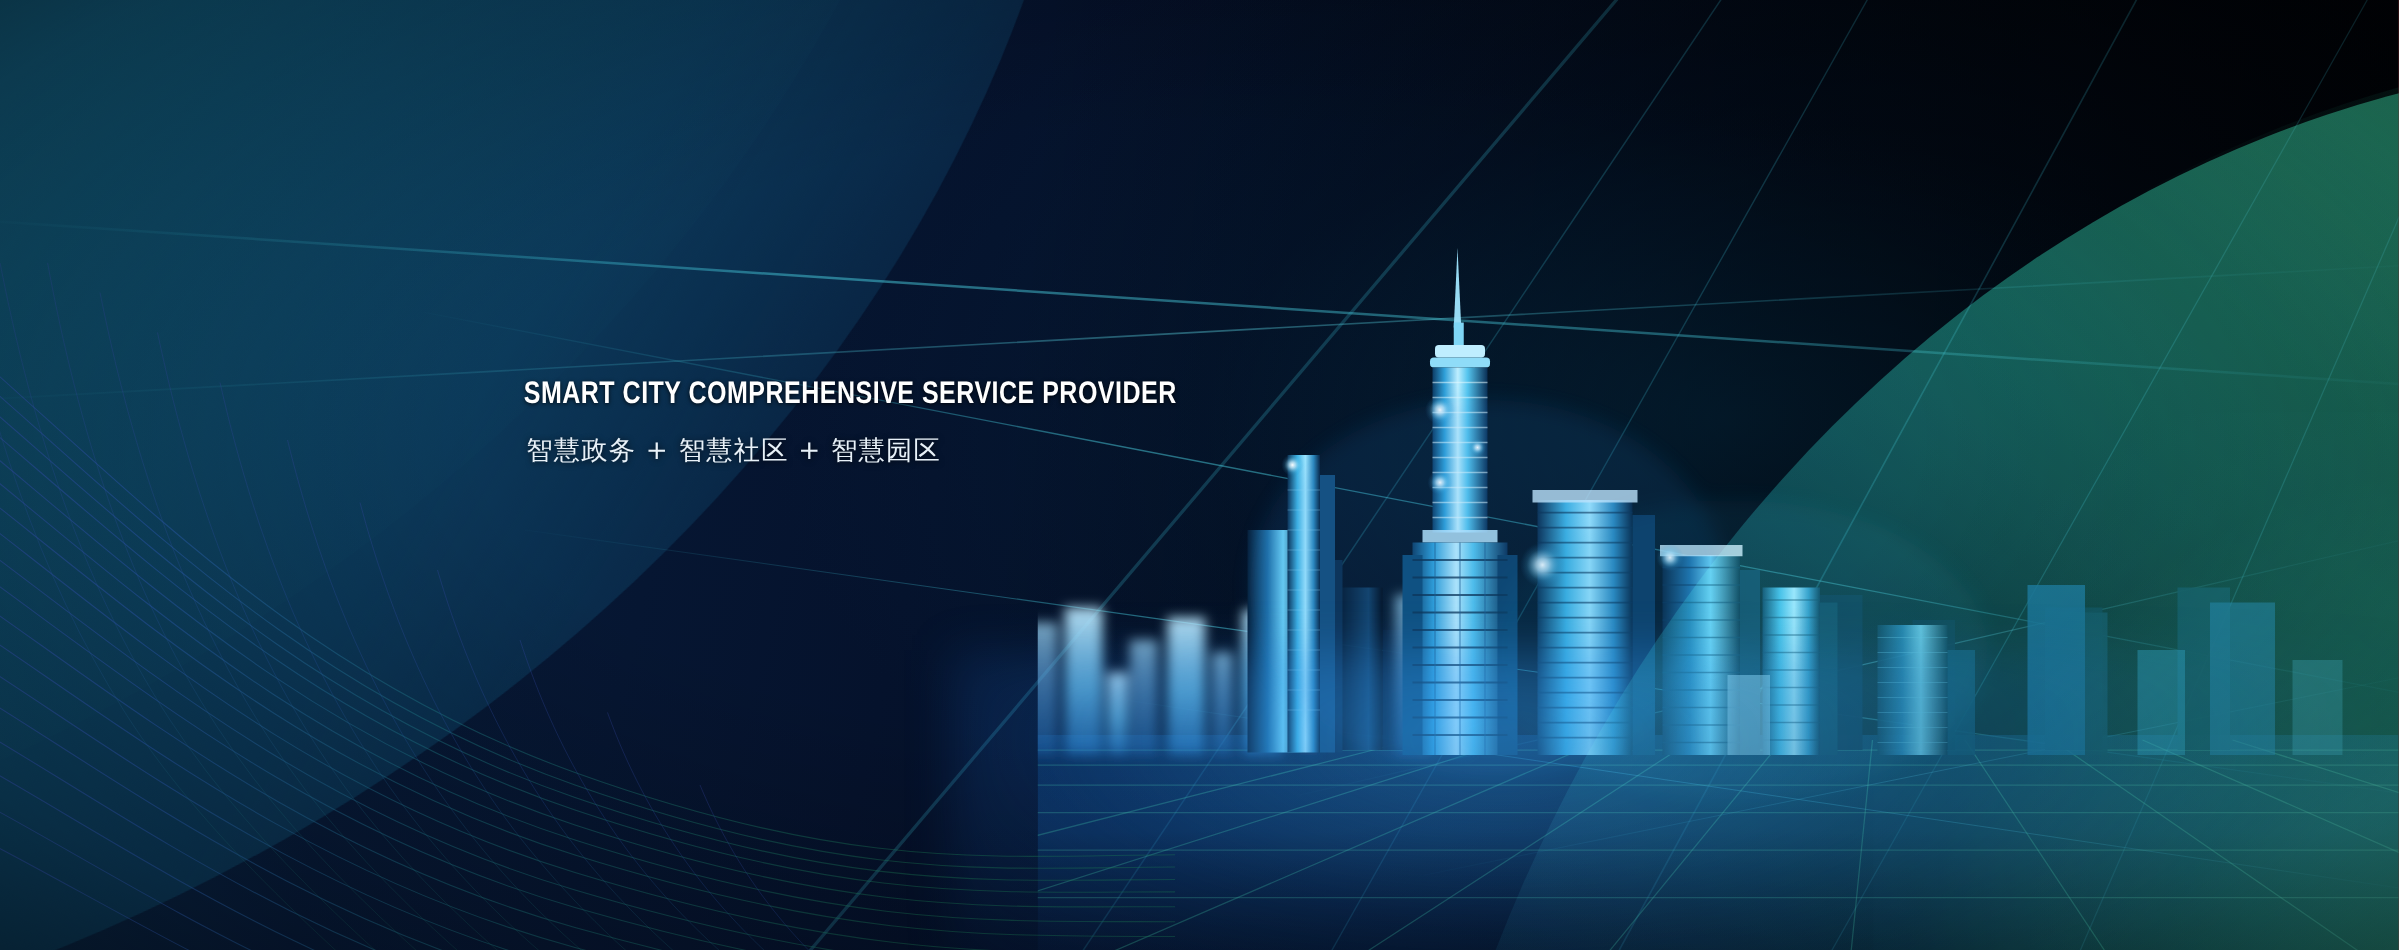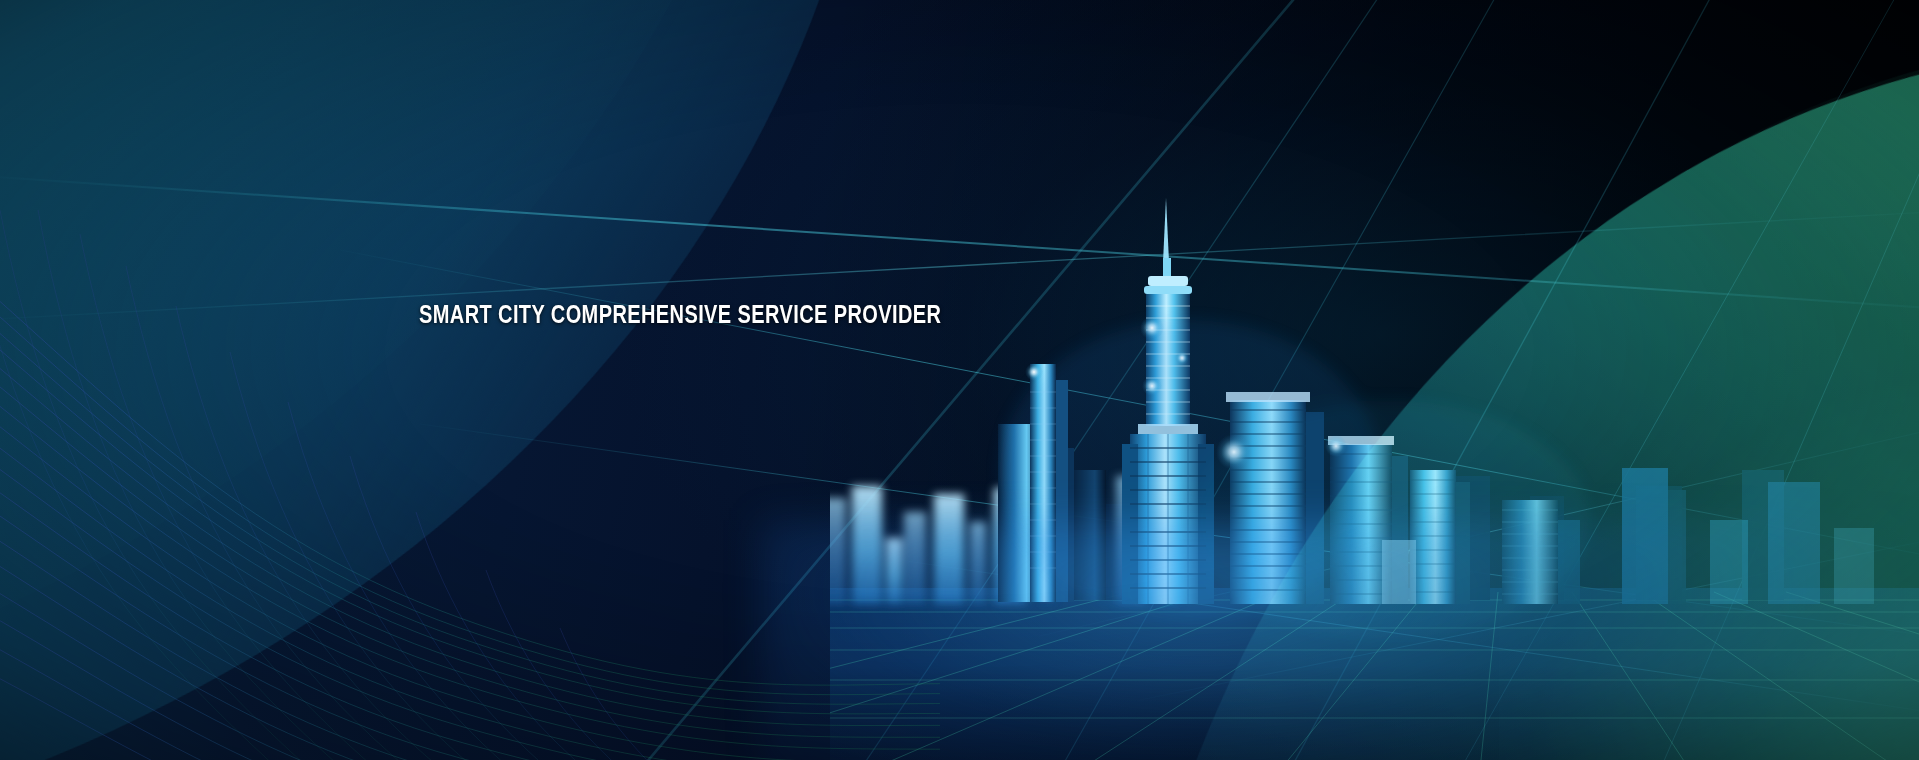--- a/index.html
+++ b/index.html
@@ -454,15 +454,16 @@
   </div>
 
   <div class="swoosh-green"></div>
   <div class="swoosh-green-edge"></div>
   <div class="green-corner"></div>
 
   <div class="vignette"></div>
 
   <div class="copy">
     <p class="eyebrow">SMART CITY COMPREHENSIVE SERVICE PROVIDER</p>
+    <p class="subline">智慧政务 + 智慧社区 + 智慧园区</p>
   </div>
 
 </div>
 
 </body></html>

